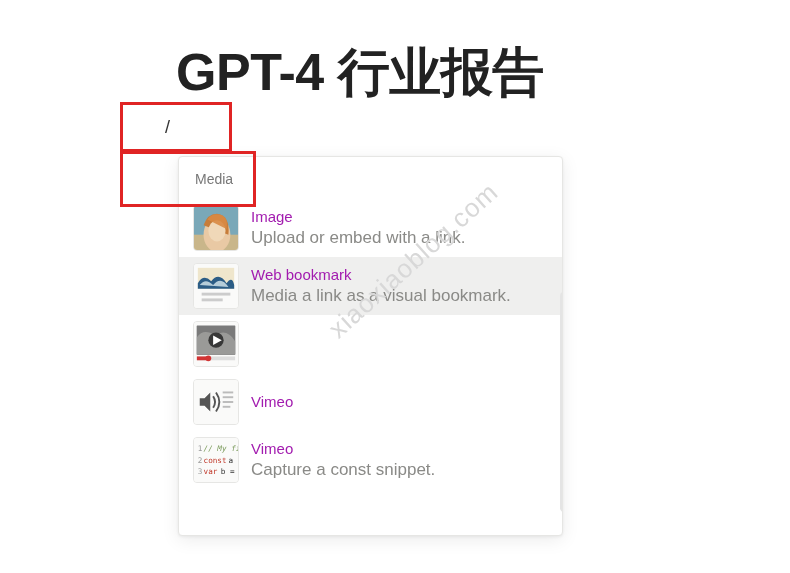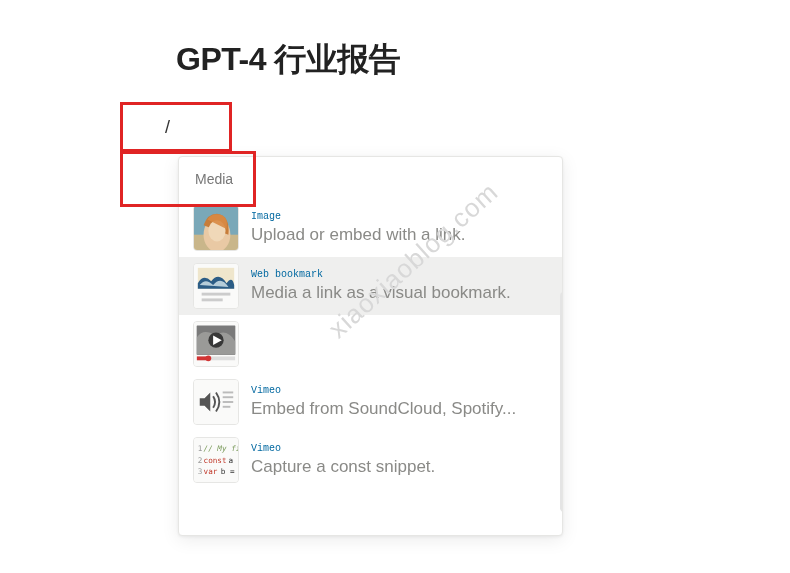--- a/index.html
+++ b/index.html
@@ -8,21 +8,21 @@
     background: #fff;
     width: 790px;
     height: 573px;
     position: relative;
     overflow: hidden;
   }
   .page-title {
     position: absolute;
     top: 38px;
     left: 176px;
-    font-size: 32px;
+    font-size: 52px;
     font-weight: 700;
     color: #222;
     letter-spacing: -0.5px;
   }
   .slash-box {
     position: absolute;
     top: 102px;
     left: 120px;
     width: 112px;
     height: 50px;
@@ -84,24 +84,23 @@
     border-radius: 4px;
     background: #fafaf9;
     display: flex;
     align-items: center;
     justify-content: center;
     overflow: hidden;
     position: relative;
   }
   .item-text { display: flex; flex-direction: column; gap: 1px; min-width: 0; }
   .item-title {
-    font-size: 10px;
-    color: #0369a1;
+    font-size: 15px;
+    color: #a21caf;
     line-height: 1.3;
-    font-family: Liberation Mono, monospace;
   }
   .item-desc {
     font-size: 17px;
     color: #8a8a87;
     line-height: 1.3;
     white-space: nowrap;
     overflow: hidden;
     text-overflow: ellipsis;
   }
   .scrollbar {
@@ -204,21 +203,20 @@
           <path d="M20 17 Q24 23 20 29" stroke="#555" stroke-width="2" fill="none"></path>
           <path d="M23 13 Q30 23 23 33" stroke="#555" stroke-width="2" fill="none"></path>
           <rect x="30" y="12" width="11" height="2" fill="#bbb"></rect>
           <rect x="30" y="17" width="11" height="2" fill="#bbb"></rect>
           <rect x="30" y="22" width="11" height="2" fill="#bbb"></rect>
           <rect x="30" y="27" width="8" height="2" fill="#bbb"></rect>
         </svg>
       </div>
       <div class="item-text">
         <div class="item-title">Vimeo</div>
-        <div class="item-desc">Embed from SoundCloud, Spotify...</div>
       </div>
     </div>
 
     <div class="menu-item">
       <div class="thumb thumb-code">
         <svg viewBox="0 0 46 46">
           <rect width="46" height="46" fill="#fafaf9"></rect>
           <text x="4" y="14" font-size="8" fill="#999" font-family="monospace">1</text>
           <text x="10" y="14" font-size="8" fill="#7a9a5a" font-family="monospace" font-style="italic">// My fi</text>
           <text x="4" y="26" font-size="8" fill="#999" font-family="monospace">2</text>

